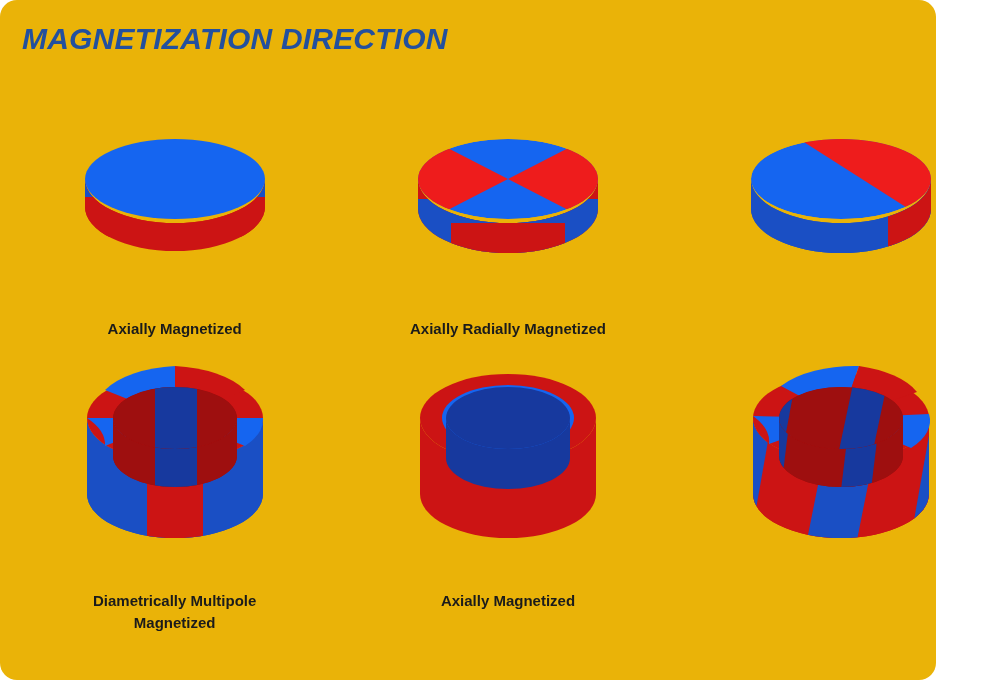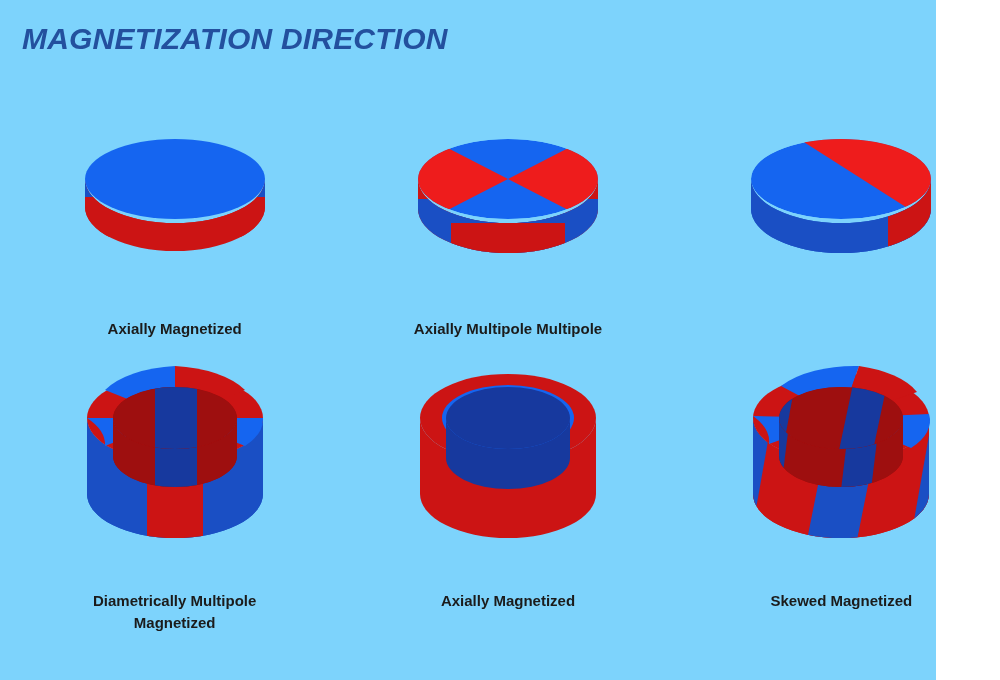--- a/index.html
+++ b/index.html
@@ -11,21 +11,22 @@
     width: 1000px;
     height: 680px;
     font-family: "Liberation Sans", sans-serif;
     position: relative;
     overflow: hidden;
   }
   #page {
     position: relative;
     width: 936px;
     height: 680px;
-    background: #7dd3fc;
+    background: #eab308;
+    border-radius: 17px;
   }
   .title {
     position: absolute;
     left: 22px;
     top: 22px;
     font-size: 30px;
     font-style: italic;
     font-weight: 700;
     letter-spacing: 0.2px;
     color: #23509E;
@@ -131,21 +132,21 @@
               <rect x="38" y="88" width="114" height="34" fill="#CC1414"></rect>
             </g>
 
             <g clip-path="url(#topFace2)">
               <ellipse cx="95" cy="44" rx="90" ry="40" fill="#1565F0"></ellipse>
               <path d="M95,44 L-10,-10 L-10,98 Z" fill="#EE1C1C"></path>
               <path d="M95,44 L200,-10 L200,98 Z" fill="#EE1C1C"></path>
             </g>
           </svg>
         </div>
-        <div class="caption">Axially Multipole Multipole</div>
+        <div class="caption">Axially Radially Magnetized</div>
       </div>
 
       <div class="cell">
         <div class="art">
           <svg width="190" height="125" viewBox="0 0 190 125">
             <defs>
               <clipPath id="discBody3">
                 <path d="M5,44 A90,44 0 0,0 185,44 L185,74 A90,44 0 0,1 5,74 Z"></path>
               </clipPath>
               <clipPath id="topFace3">
@@ -278,18 +279,17 @@
               <path d="M30,20 L52,20 L40,120 L18,120 Z" fill="#17399E"></path>
               <path d="M112,20 L142,20 L130,120 L100,120 Z" fill="#17399E"></path>
             </g>
             <g clip-path="url(#boreFace6)">
               <ellipse cx="100" cy="48" rx="62" ry="31" fill="#9E0F0F"></ellipse>
               <path d="M28,14 L54,14 L40,90 L14,90 Z" fill="#17399E"></path>
               <path d="M112,14 L146,14 L130,90 L96,90 Z" fill="#17399E"></path>
             </g>
           </svg>
         </div>
-        <div class="caption">Skewed Magnetized</div>
       </div>
 
     </div>
   </div>
 </div>
 
 </body></html>

